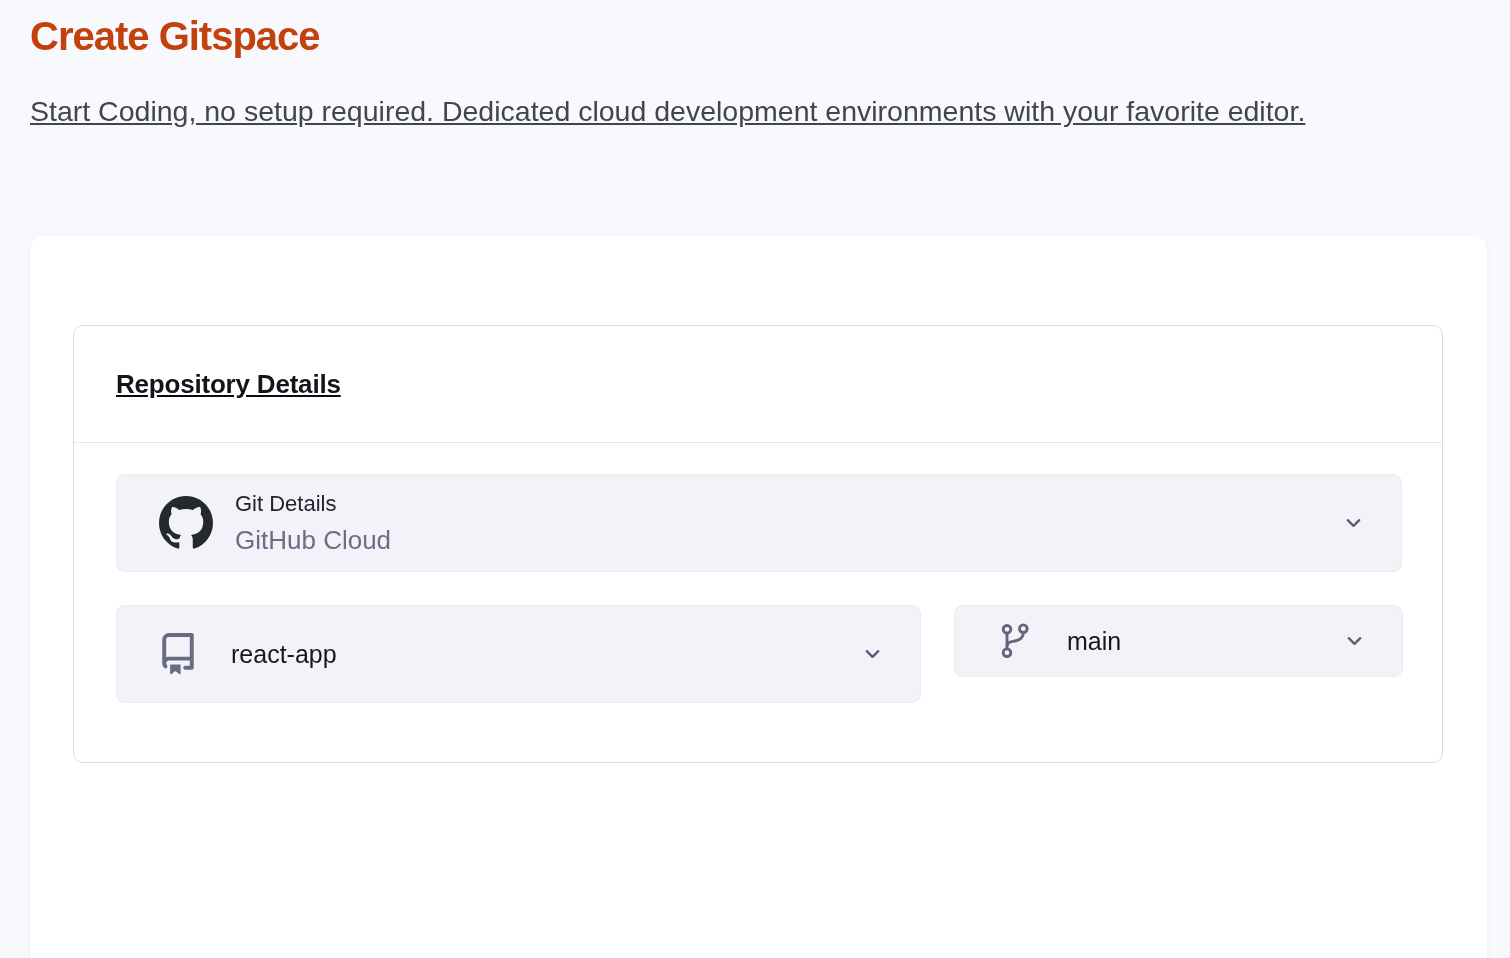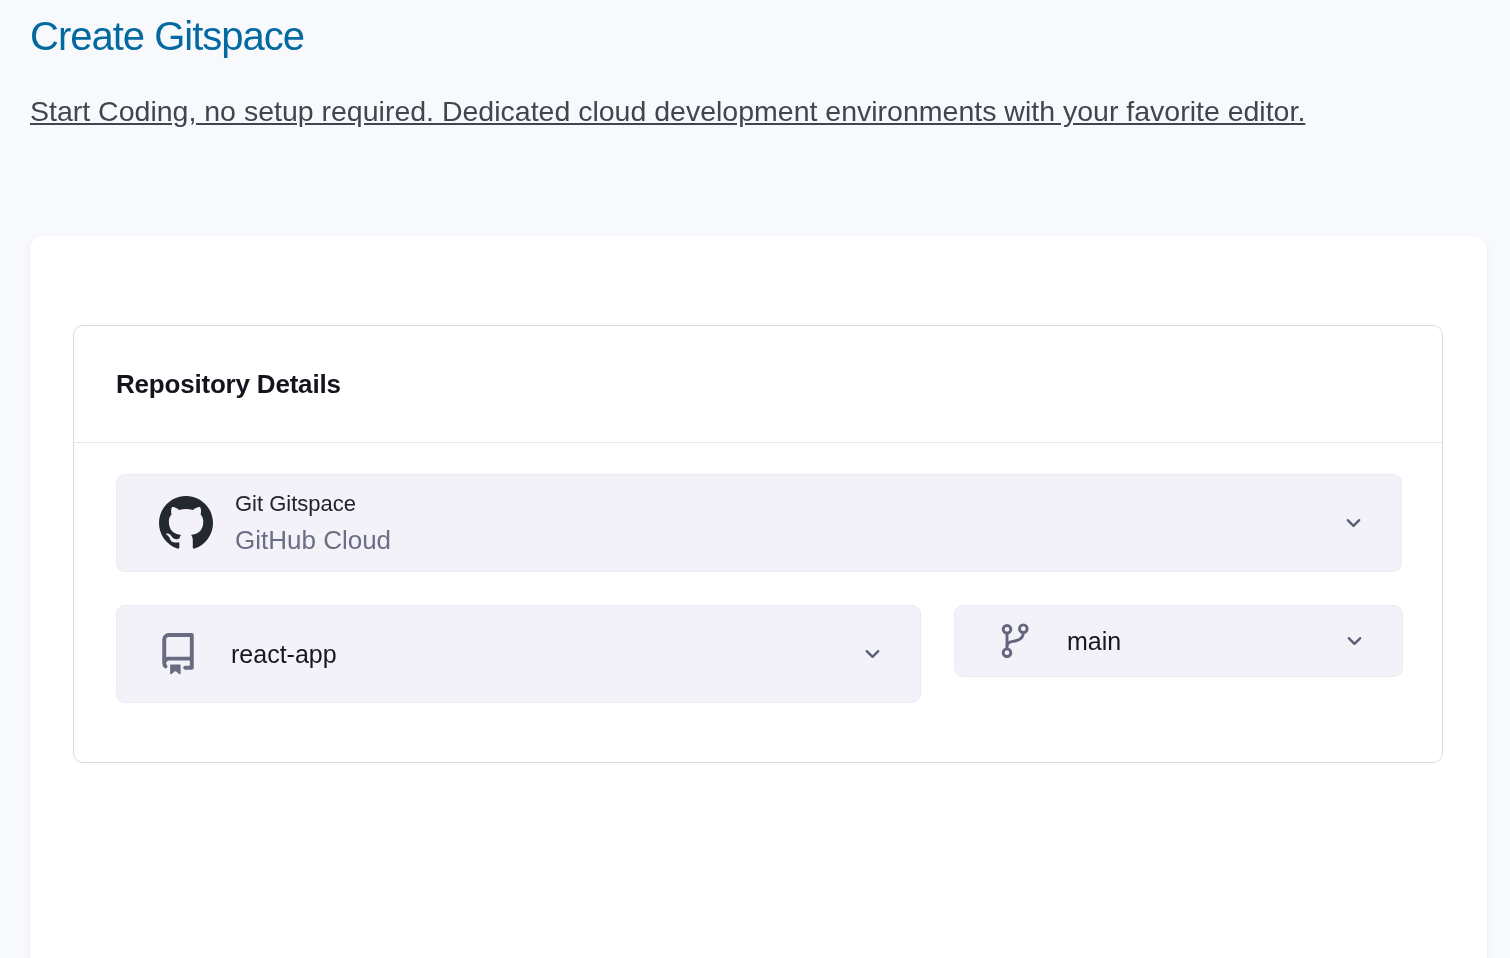--- a/index.html
+++ b/index.html
@@ -6,38 +6,38 @@
   html,body { width:1510px; height:958px; }
   body {
     position:relative;
     background:#f8f9fd;
     font-family:"Liberation Sans", sans-serif;
     overflow:hidden;
     color:#0a0a0d;
   }
   .page-title {
     position:absolute; left:30px; top:14px;
-    font-size:40px; font-weight:400; letter-spacing:-1px; color:#0369a1;
+    font-size:40px; font-weight:700; letter-spacing:-1px; color:#c2410c;
   }
   .page-subtitle {
     position:absolute; left:30px; top:90px; width:1462px;
     font-size:28.5px; line-height:43px; font-weight:400; color:#42444f;text-decoration:underline;
   }
   .card {
     position:absolute; left:30px; top:236px; width:1457px; height:780px;
     background:#ffffff; border-radius:14px;
     box-shadow:0 1px 2px rgba(30,34,72,0.05), 0 3px 10px rgba(30,34,72,0.04);
   }
   .repo-box {
     position:absolute; left:43px; top:89px; width:1370px; height:438px;
     border:1px solid #d9dae8; border-radius:10px; background:#fff;
   }
   .repo-header {
     height:117px; border-bottom:1px solid #e6e7f0;
-    display:flex; align-items:center; padding-left:42px;
+    display:flex; align-items:center; padding-left:42px;text-decoration:underline;
   }
   .repo-heading { font-size:26px; font-weight:700; color:#14141d; letter-spacing:-0.2px; }
 
   .field {
     position:absolute; background:#f2f2f8; border:1px solid #eaebf3;
     border-radius:9px; display:flex; align-items:center; cursor:pointer;
   }
   .field-provider { left:42px;  top:148px; width:1286px; height:98px; padding-left:42px; }
   .field-repo     { left:42px;  top:279px; width:805px;  height:98px; padding-left:40px; }
   .field-branch   { left:880px; top:279px; width:449px;  height:72px; padding-left:40px; }
@@ -70,21 +70,21 @@
       <span class="repo-heading">Repository Details</span>
     </div>
 
     <div class="field field-provider">
       <span class="gh-icon">
         <svg viewBox="0 0 16 16" aria-hidden="true">
             <path fill-rule="evenodd" d="M8 0C3.58 0 0 3.58 0 8c0 3.54 2.29 6.53 5.47 7.59.4.07.55-.17.55-.38 0-.19-.01-.82-.01-1.49-2.01.37-2.53-.49-2.69-.94-.09-.23-.48-.94-.82-1.13-.28-.15-.68-.52-.01-.53.63-.01 1.08.58 1.23.82.72 1.21 1.87.87 2.33.66.07-.52.28-.87.51-1.07-1.78-.2-3.64-.89-3.64-3.95 0-.87.31-1.59.82-2.15-.08-.2-.36-1.02.08-2.12 0 0 .67-.21 2.2.82.64-.18 1.32-.27 2-.27s1.36.09 2 .27c1.53-1.04 2.2-.82 2.2-.82.44 1.1.16 1.92.08 2.12.51.56.82 1.27.82 2.15 0 3.07-1.87 3.75-3.65 3.95.29.25.54.73.54 1.48 0 1.07-.01 1.93-.01 2.2 0 .21.15.46.55.38A8.01 8.01 0 0 0 16 8c0-4.42-3.58-8-8-8Z"></path>
           </svg>
       </span>
       <span class="provider-texts">
-        <span class="provider-label">Git Gitspace</span>
+        <span class="provider-label">Git Details</span>
         <span class="provider-value">GitHub Cloud</span>
       </span>
       <span class="chevron">
         <svg width="23" height="23" viewBox="0 0 24 24" fill="none" stroke="currentColor" stroke-width="2.4" stroke-linecap="round" stroke-linejoin="round">
             <polyline points="6 9 12 15 18 9"></polyline>
           </svg>
       </span>
     </div>
 
     <div class="field field-repo">

